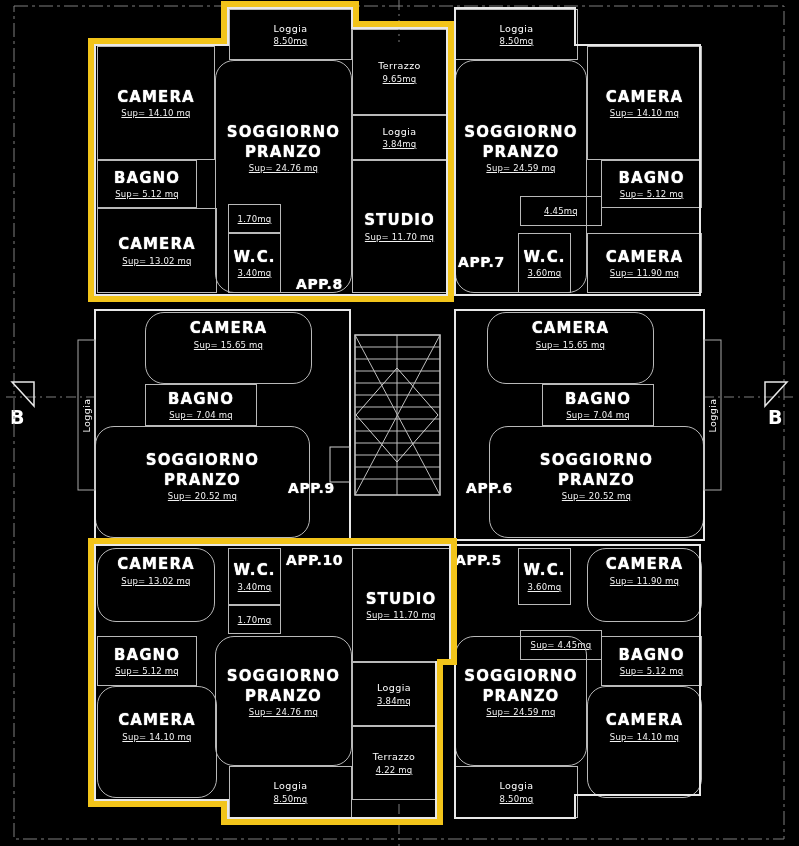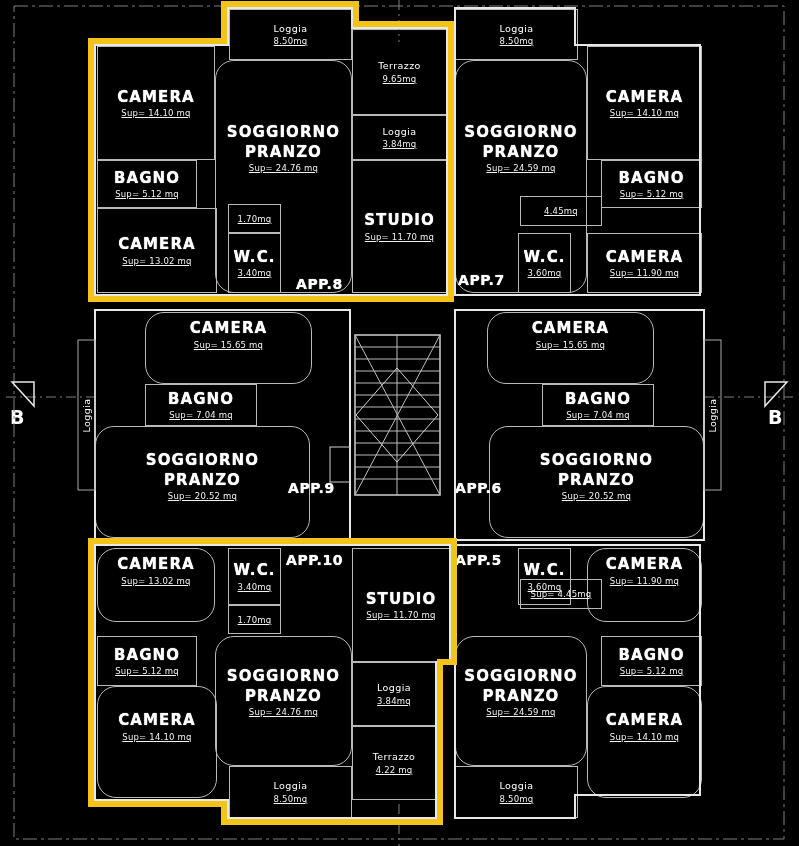--- a/index.html
+++ b/index.html
@@ -90,21 +90,21 @@
     <div class="rarea">4.45mq</div>
   </div>
   <div class="room" style="left:518px;top:233px;width:53px;height:60px">
     <div class="rname">W.C.</div>
     <div class="rarea">3.60mq</div>
   </div>
   <div class="room" style="left:587px;top:233px;width:115px;height:60px">
     <div class="rname">CAMERA</div>
     <div class="rarea">Sup= 11.90 mq</div>
   </div>
-  <div class="applabel" style="left:458px;top:272px">APP.7</div>
+  <div class="applabel" style="left:458px;top:254px">APP.7</div>
 
   <div class="room top" style="left:145px;top:312px;width:167px;height:72px;padding-top:6px">
     <div class="rname">CAMERA</div>
     <div class="rarea">Sup= 15.65 mq</div>
   </div>
   <div class="room" style="left:145px;top:384px;width:112px;height:42px">
     <div class="rname">BAGNO</div>
     <div class="rarea">Sup= 7.04 mq</div>
   </div>
   <div class="room top" style="left:95px;top:426px;width:215px;height:112px;padding-top:24px">
@@ -122,21 +122,21 @@
   <div class="room" style="left:542px;top:384px;width:112px;height:42px">
     <div class="rname">BAGNO</div>
     <div class="rarea">Sup= 7.04 mq</div>
   </div>
   <div class="room top" style="left:489px;top:426px;width:215px;height:112px;padding-top:24px">
     <div class="rname">SOGGIORNO
 PRANZO</div>
     <div class="rarea">Sup= 20.52 mq</div>
   </div>
   <div class="vlabel" style="left:682px;top:410px">Loggia</div>
-  <div class="applabel" style="left:455px;top:480px">APP.6</div>
+  <div class="applabel" style="left:466px;top:480px">APP.6</div>
 
   <div class="room top" style="left:97px;top:548px;width:118px;height:74px;padding-top:6px">
     <div class="rname">CAMERA</div>
     <div class="rarea">Sup= 13.02 mq</div>
   </div>
   <div class="room" style="left:228px;top:548px;width:53px;height:57px">
     <div class="rname">W.C.</div>
     <div class="rarea">3.40mq</div>
   </div>
   <div class="room" style="left:228px;top:605px;width:53px;height:29px">
@@ -174,21 +174,21 @@
   <div class="applabel" style="left:286px;top:552px">APP.10</div>
 
   <div class="room" style="left:518px;top:548px;width:53px;height:57px">
     <div class="rname">W.C.</div>
     <div class="rarea">3.60mq</div>
   </div>
   <div class="room top" style="left:587px;top:548px;width:115px;height:74px;padding-top:6px">
     <div class="rname">CAMERA</div>
     <div class="rarea">Sup= 11.90 mq</div>
   </div>
-  <div class="room" style="left:520px;top:579px;width:82px;height:30px">
+  <div class="room" style="left:520px;top:630px;width:82px;height:30px">
     <div class="rarea">Sup= 4.45mq</div>
   </div>
   <div class="room" style="left:601px;top:636px;width:101px;height:50px">
     <div class="rname">BAGNO</div>
     <div class="rarea">Sup= 5.12 mq</div>
   </div>
   <div class="room top" style="left:455px;top:636px;width:132px;height:130px;padding-top:30px">
     <div class="rname">SOGGIORNO
 PRANZO</div>
     <div class="rarea">Sup= 24.59 mq</div>

